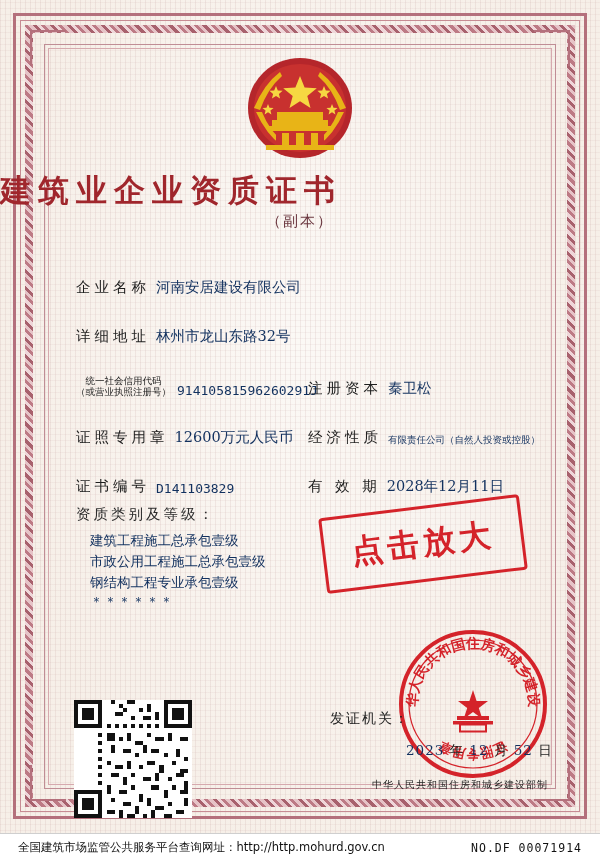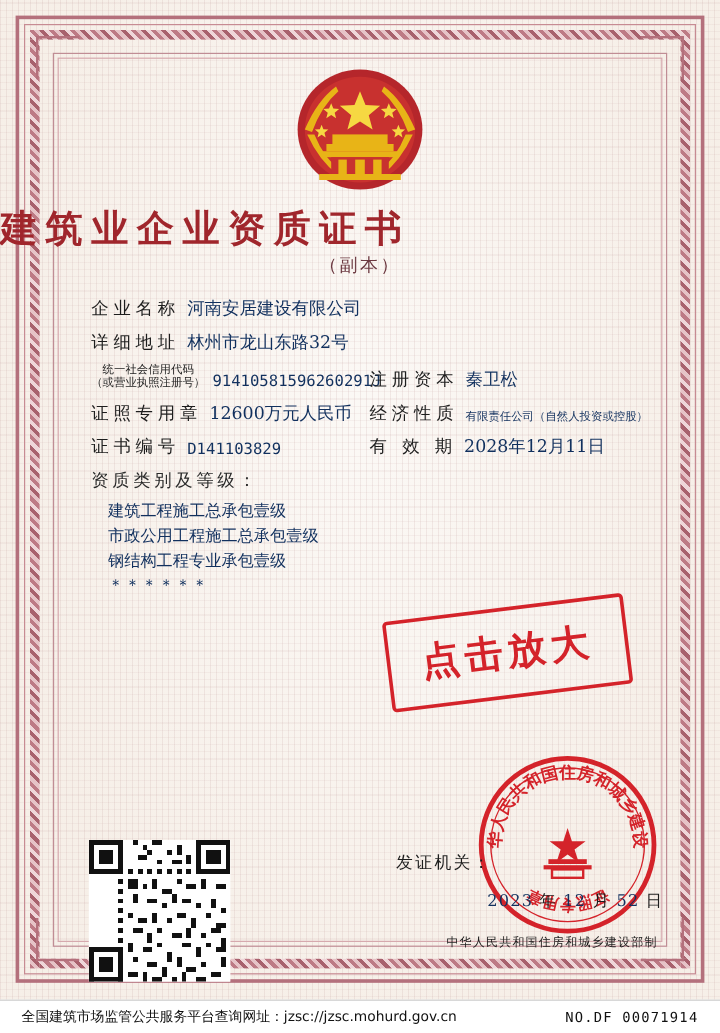--- a/index.html
+++ b/index.html
@@ -114,20 +114,21 @@
     position: absolute;
     left: 76px;
     right: 60px;
     top: 248px;
     font-size: 14px;
     color: #2b2b2b;
   }
   .row {
     display: flex;
     margin-bottom: 9px;
+    margin-top: 30px;
   }
   .lbl {
     font-size: 14.5px;
     letter-spacing: 4px;
     color: #1d1d1d;
     white-space: nowrap;
   }
   .lbl.two-line {
     letter-spacing: 0px;
     font-size: 9.5px;
@@ -499,16 +500,16 @@
     <span>年</span>
     <span class="num">12</span>
     <span>月</span>
     <span class="num">52</span>
     <span>日</span>
   </div>
 
   <div class="maker-line">中华人民共和国住房和城乡建设部制</div>
 
   <div class="footer">
-    <span class="url">全国建筑市场监管公共服务平台查询网址：jzsc://jzsc.mohurd.gov.cn</span>
+    <span class="url">全国建筑市场监管公共服务平台查询网址：http://http.mohurd.gov.cn</span>
     <span class="no">NO.DF  00071914</span>
   </div>
 </div>
 
 </body></html>

